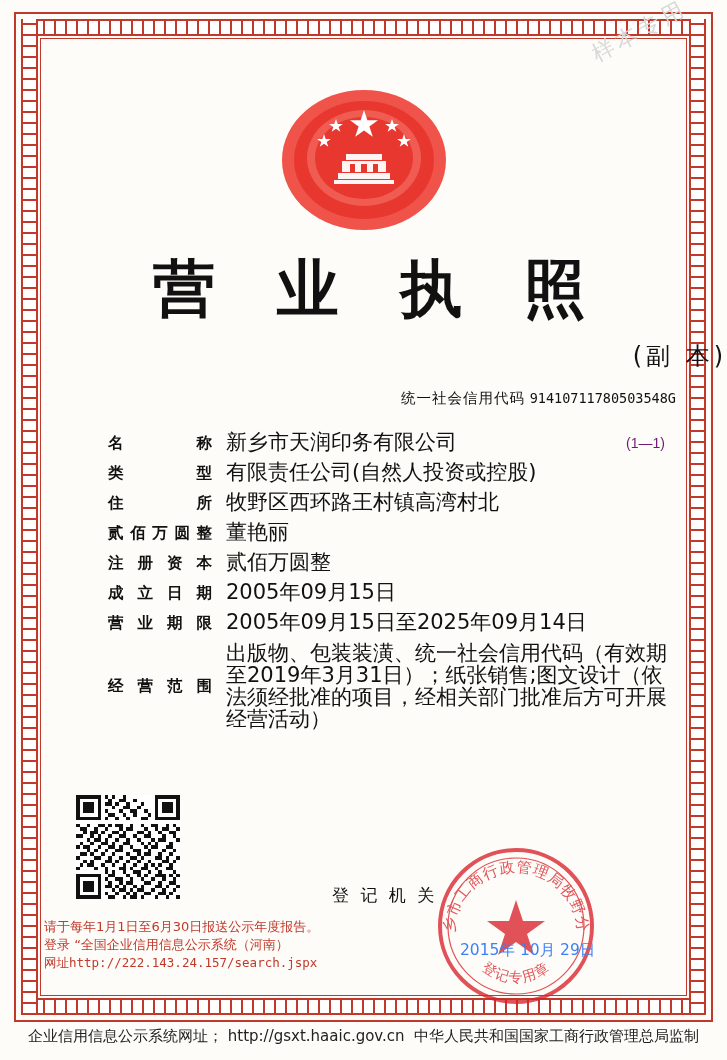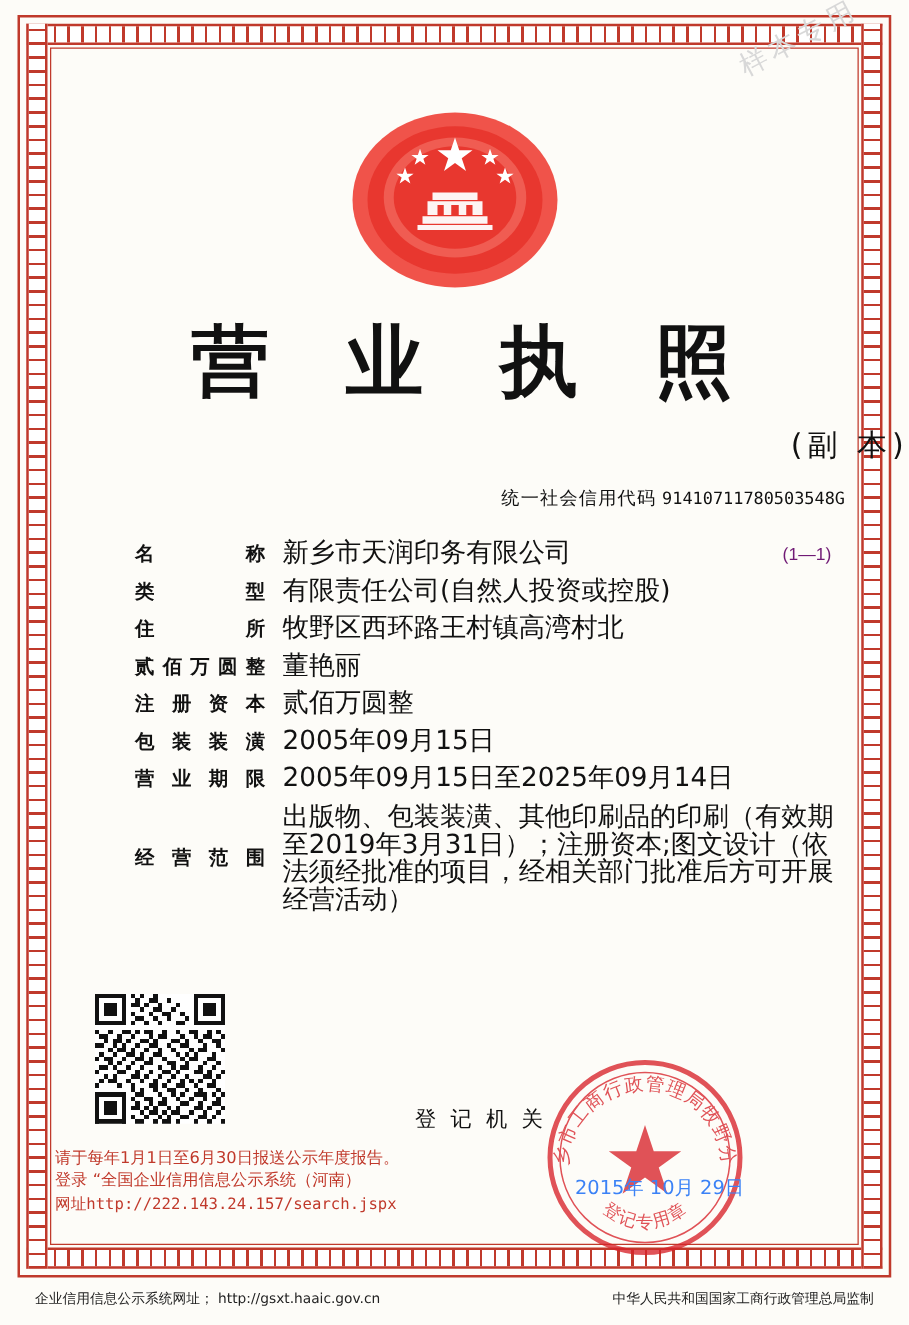--- a/index.html
+++ b/index.html
@@ -210,21 +210,21 @@
   }
 
   
   .footer{
     position:absolute;
     left:0;right:0;bottom:14px;
     display:flex;
     justify-content:space-between;
     padding:0 28px;
     font-family:"DejaVu Sans", sans-serif;
-    font-size:11px;
+    font-size:15px;
     color:#222;
   }
   .footer .right{letter-spacing:0px;}
 </style>
 </head>
 <body>
 
 <div class="page">
 
   <div class="border-outer"></div>
@@ -292,30 +292,30 @@
     </div>
     <div class="field">
       <div class="k">贰佰万圆整</div>
       <div class="v">董艳丽</div>
     </div>
     <div class="field">
       <div class="k">注册资本</div>
       <div class="v">贰佰万圆整</div>
     </div>
     <div class="field">
-      <div class="k">包装装潢</div>
+      <div class="k">成立日期</div>
       <div class="v">2005年09月15日</div>
     </div>
     <div class="field">
       <div class="k">营业期限</div>
       <div class="v">2005年09月15日至2025年09月14日</div>
     </div>
     <div class="field scope">
       <div class="k">经营范围</div>
-      <div class="v">出版物、包装装潢、其他印刷品的印刷（有效期至2019年3月31日）；注册资本;图文设计（依法须经批准的项目，经相关部门批准后方可开展经营活动）</div>
+      <div class="v">出版物、包装装潢、统一社会信用代码（有效期至2019年3月31日）；纸张销售;图文设计（依法须经批准的项目，经相关部门批准后方可开展经营活动）</div>
     </div>
   </div>
 
   <svg class="qr" viewBox="0 0 29 29" shape-rendering="crispEdges">
     <rect width="29" height="29" fill="#fff"></rect>
     <g fill="#111">
       <rect x="0" y="0" width="7" height="1"></rect>
         <rect x="0" y="6" width="7" height="1"></rect>
       <rect x="0" y="0" width="1" height="7"></rect>
         <rect x="6" y="0" width="1" height="7"></rect>

